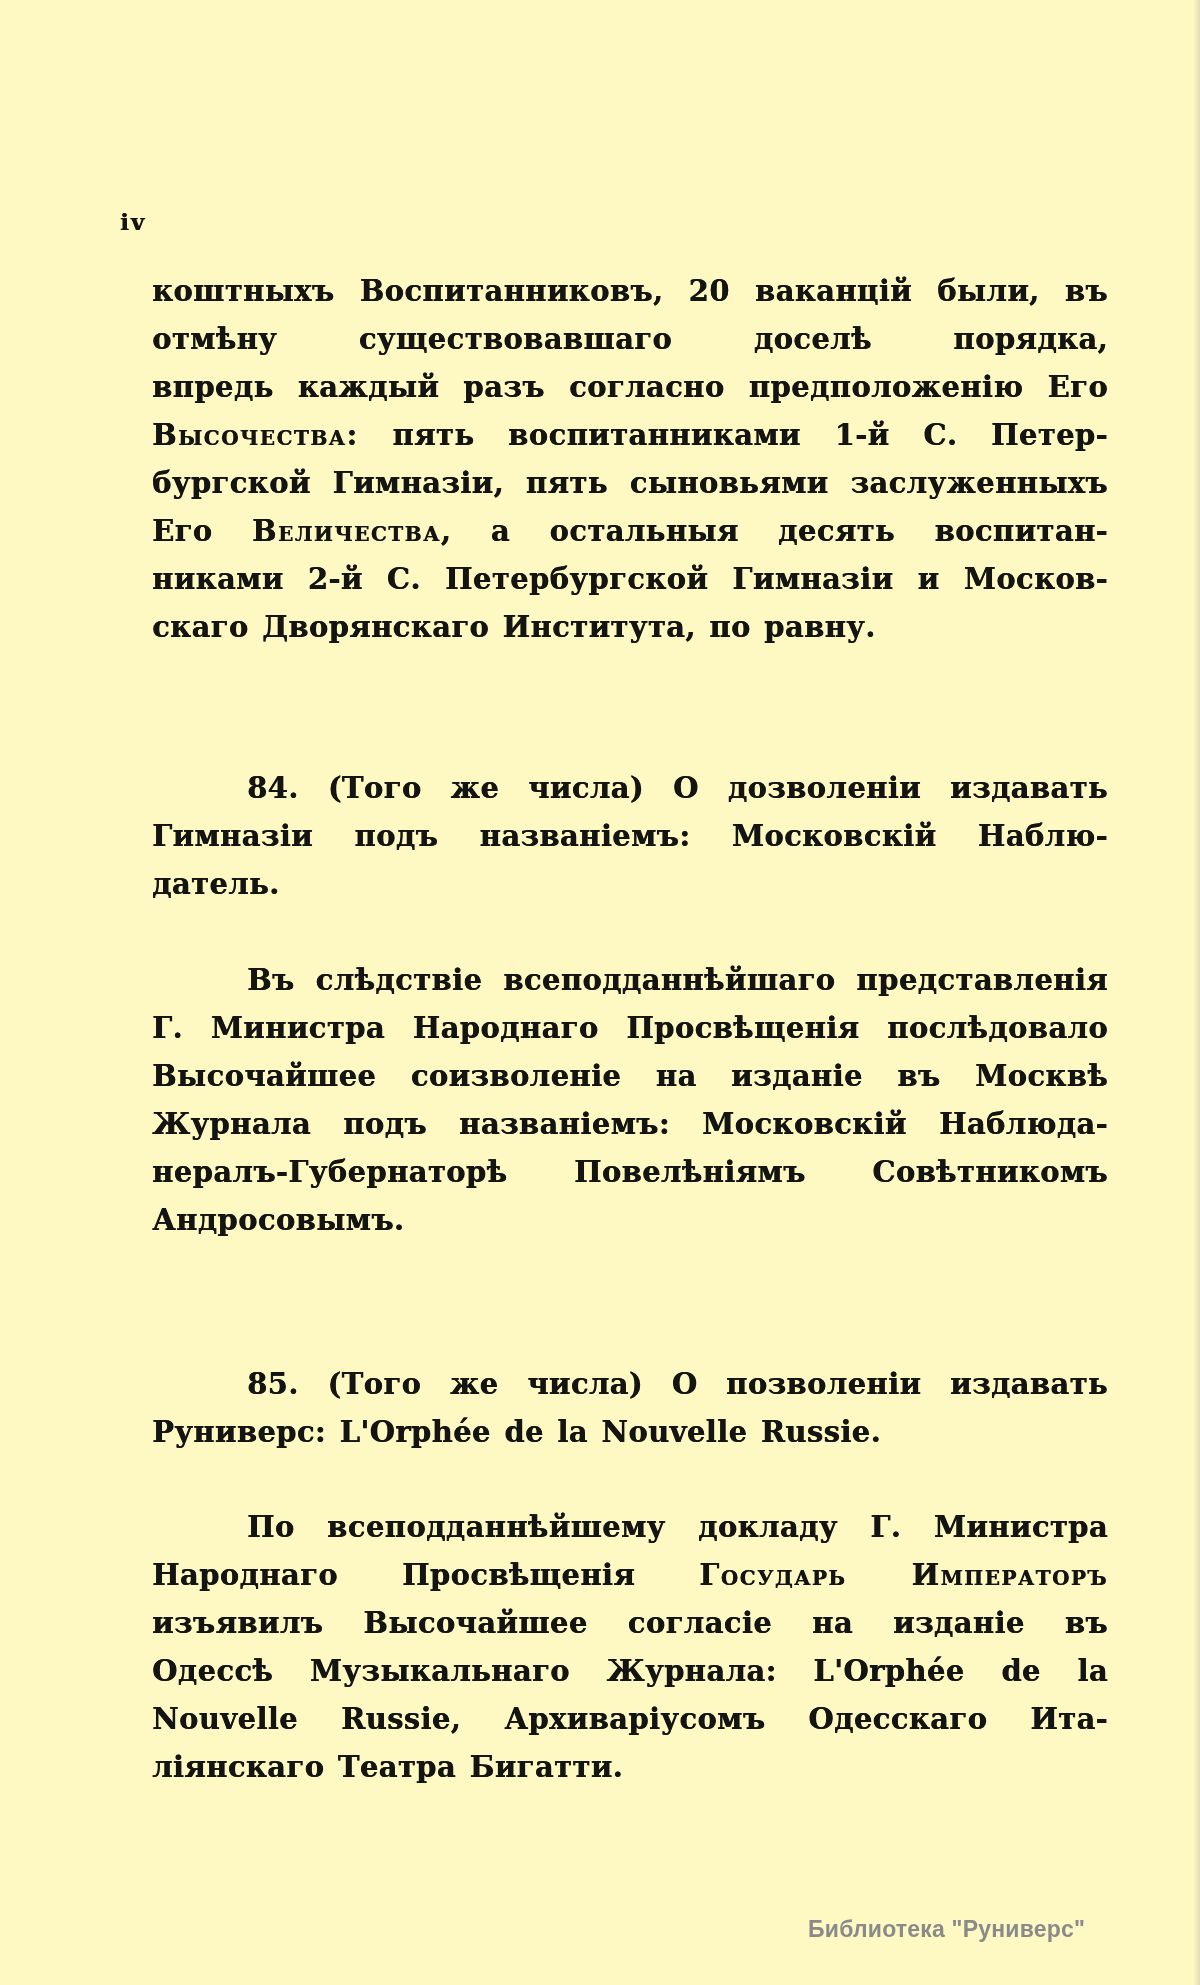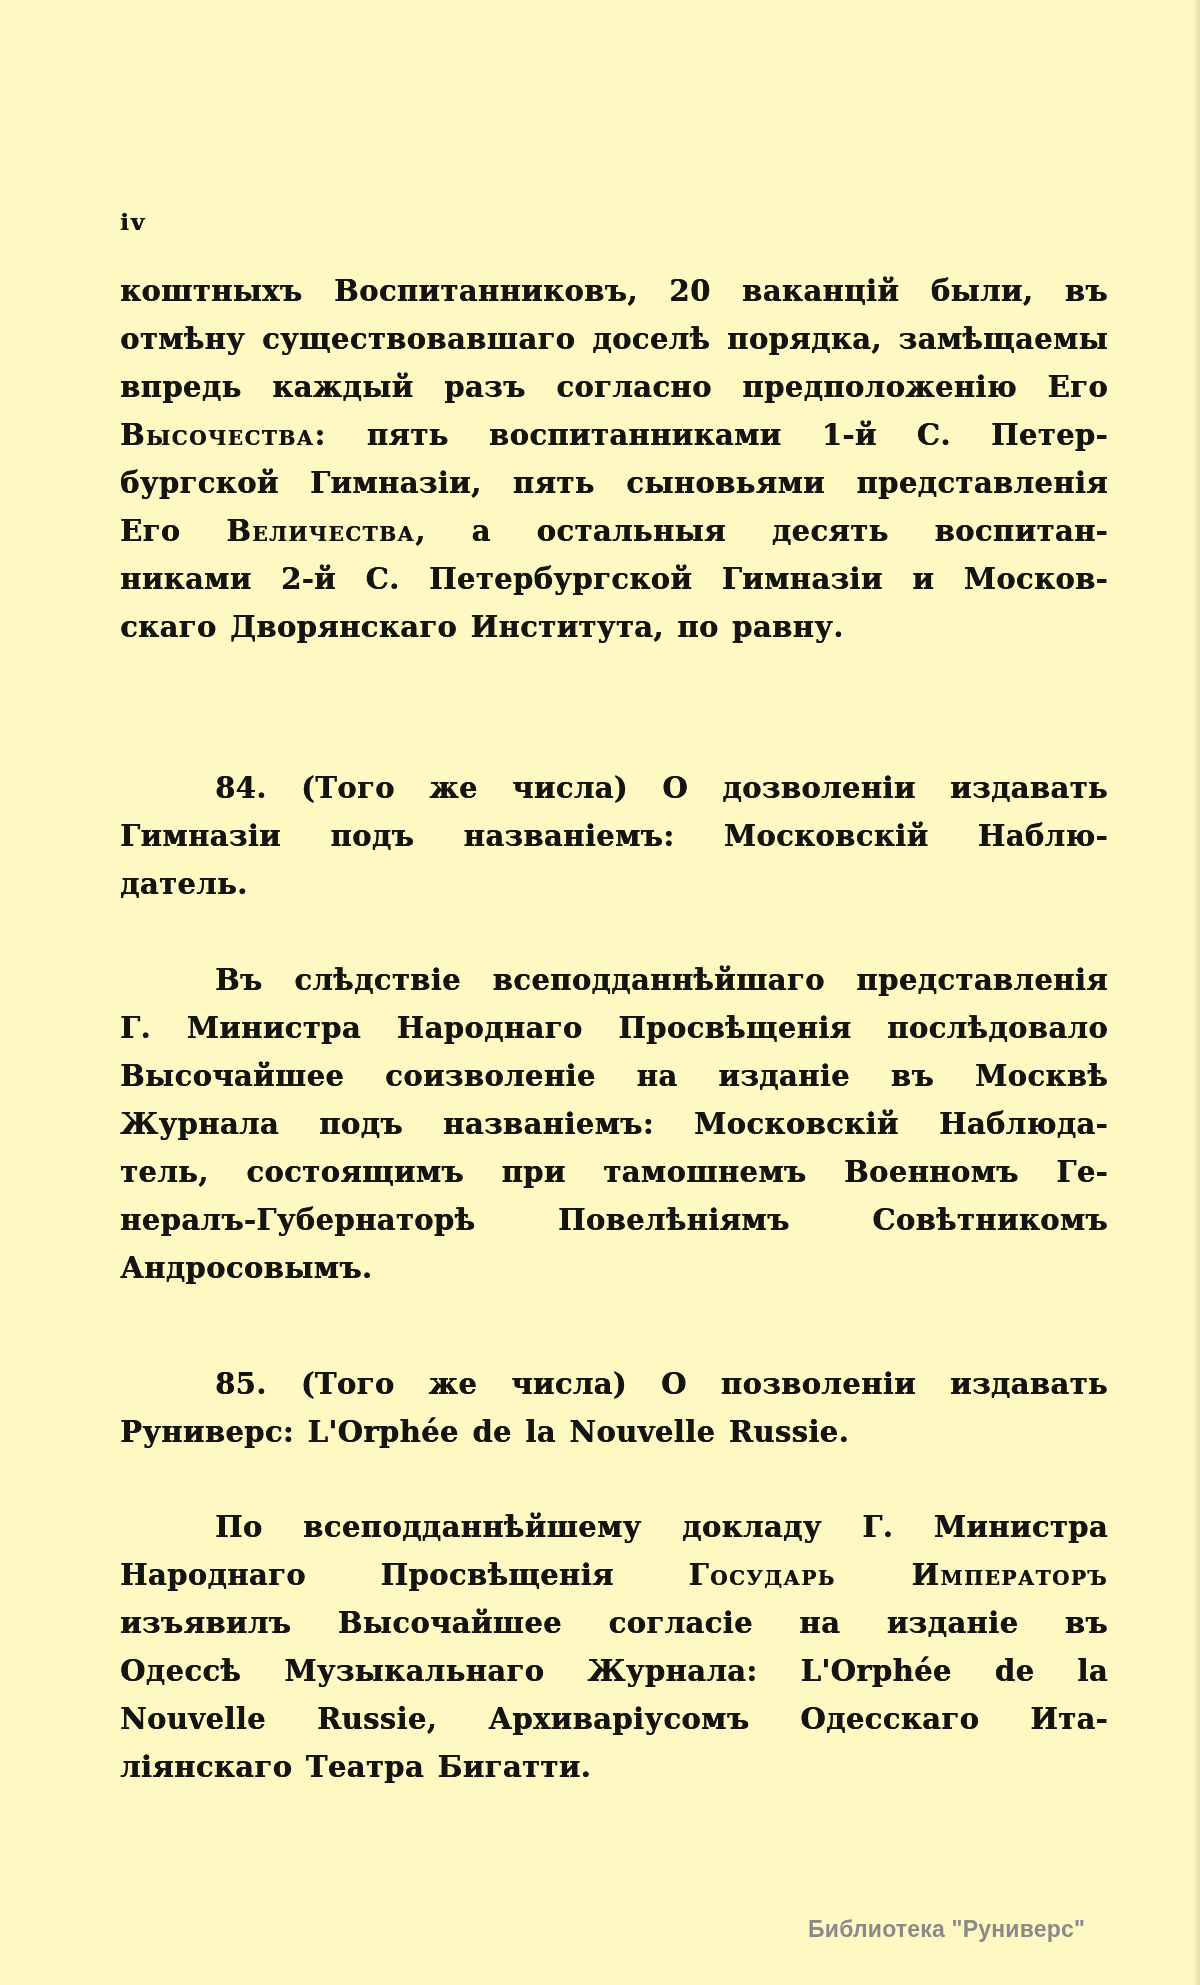--- a/index.html
+++ b/index.html
@@ -39,20 +39,21 @@
   .line{
     height:48px;line-height:48px;
     font-size:29px;
     letter-spacing:0.4px;
     word-spacing:3px;
     white-space:normal;
     overflow:hidden;
     text-shadow:0.45px 0 0 currentColor;
     text-align:justify;
     text-align-last:left;
+    margin-left:32px;
   }
   .line.just{text-align-last:justify;}
   .line.ind{padding-left:95px;}
   .s-n{font-style:normal;}
   .s-i{}
   .s-sc{font-variant:small-caps;letter-spacing:1.5px;}
   [data-name="paragraph-continuation"]{top:267px;}
   [data-name="entry-84-heading"]{top:764px;}
   [data-name="entry-84-paragraph"]{top:956px;}
   [data-name="entry-85-heading"]{top:1360px;}
@@ -73,36 +74,35 @@
   <div class="header-row" data-name="page-header">
     <span class="pagenum" data-name="page-number">iv</span>
   </div>
 
   <div data-name="text-blocks">
       <div class="block paragraph" data-name="paragraph-continuation">
         <div class="line just" data-name="text-line"><span class="s-n" data-name="text-segment">коштныхъ Воспитанниковъ, 20 ваканцій были, въ</span></div>
         <div class="line just" data-name="text-line"><span class="s-n" data-name="text-segment">отмѣну существовавшаго доселѣ порядка, замѣщаемы</span></div>
         <div class="line just" data-name="text-line"><span class="s-n" data-name="text-segment">впредь каждый разъ согласно предположенію Его</span></div>
         <div class="line just" data-name="text-line"><span class="s-sc" data-name="text-segment">Высочества:</span><span class="s-n" data-name="text-segment"> пять воспитанниками 1-й С. Петер-</span></div>
-        <div class="line just" data-name="text-line"><span class="s-n" data-name="text-segment">бургской Гимназіи, пять сыновьями представленія</span></div>
+        <div class="line just" data-name="text-line"><span class="s-n" data-name="text-segment">бургской Гимназіи, пять сыновьями заслуженныхъ</span></div>
         <div class="line just" data-name="text-line"><span class="s-n" data-name="text-segment">Его </span><span class="s-sc" data-name="text-segment">Величества</span><span class="s-n" data-name="text-segment">, а остальныя десять воспитан-</span></div>
         <div class="line just" data-name="text-line"><span class="s-n" data-name="text-segment">никами 2-й С. Петербургской Гимназіи и Москов-</span></div>
         <div class="line" data-name="text-line"><span class="s-n" data-name="text-segment">скаго Дворянскаго Института, по равну.</span></div>
       </div>
       <div class="block heading" data-name="entry-84-heading">
         <div class="line just ind" data-name="text-line"><span class="s-n" data-name="text-segment">84. (Того же числа) </span><span class="s-i" data-name="text-segment">О дозволеніи издавать</span></div>
         <div class="line just" data-name="text-line"><span class="s-i" data-name="text-segment">Гимназіи подъ названіемъ</span><span class="s-n" data-name="text-segment">: Московскій Наблю-</span></div>
         <div class="line" data-name="text-line"><span class="s-n" data-name="text-segment">датель.</span></div>
       </div>
       <div class="block paragraph" data-name="entry-84-paragraph">
         <div class="line just ind" data-name="text-line"><span class="s-n" data-name="text-segment">Въ слѣдствіе всеподданнѣйшаго представленія</span></div>
         <div class="line just" data-name="text-line"><span class="s-n" data-name="text-segment">Г. Министра Народнаго Просвѣщенія послѣдовало</span></div>
         <div class="line just" data-name="text-line"><span class="s-n" data-name="text-segment">Высочайшее соизволеніе на изданіе въ Москвѣ</span></div>
         <div class="line just" data-name="text-line"><span class="s-n" data-name="text-segment">Журнала подъ названіемъ: </span><span class="s-i" data-name="text-segment">Московскій Наблюда-</span></div>
-        <div class="line just" data-name="text-line"><span class="s-i" data-name="text-segment">тель,</span><span class="s-n" data-name="text-segment"> состоящимъ при тамошнемъ Военномъ Ге-</span></div>
         <div class="line just" data-name="text-line"><span class="s-n" data-name="text-segment">нералъ-Губернаторѣ Повелѣніямъ Совѣтникомъ</span></div>
         <div class="line" data-name="text-line"><span class="s-n" data-name="text-segment">Андросовымъ.</span></div>
       </div>
       <div class="block heading" data-name="entry-85-heading">
         <div class="line just ind" data-name="text-line"><span class="s-n" data-name="text-segment">85. (Того же числа) </span><span class="s-i" data-name="text-segment">О позволеніи издавать</span></div>
         <div class="line" data-name="text-line"><span class="s-i" data-name="text-segment">Руниверс:</span><span class="s-n" data-name="text-segment"> L'Orphée de la Nouvelle Russie.</span></div>
       </div>
       <div class="block paragraph" data-name="entry-85-paragraph">
         <div class="line just ind" data-name="text-line"><span class="s-n" data-name="text-segment">По всеподданнѣйшему докладу Г. Министра</span></div>
         <div class="line just" data-name="text-line"><span class="s-n" data-name="text-segment">Народнаго Просвѣщенія </span><span class="s-sc" data-name="text-segment">Государь Императоръ</span></div>

